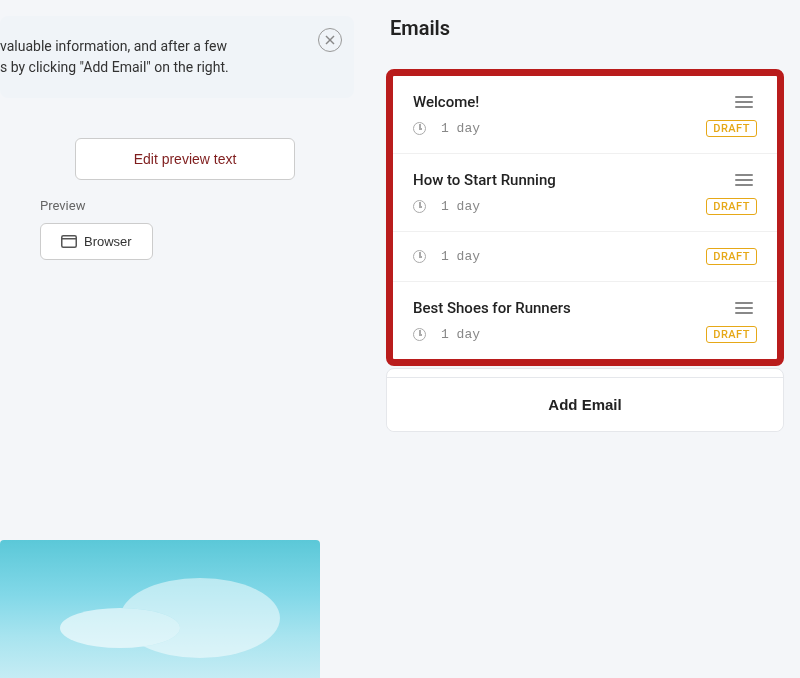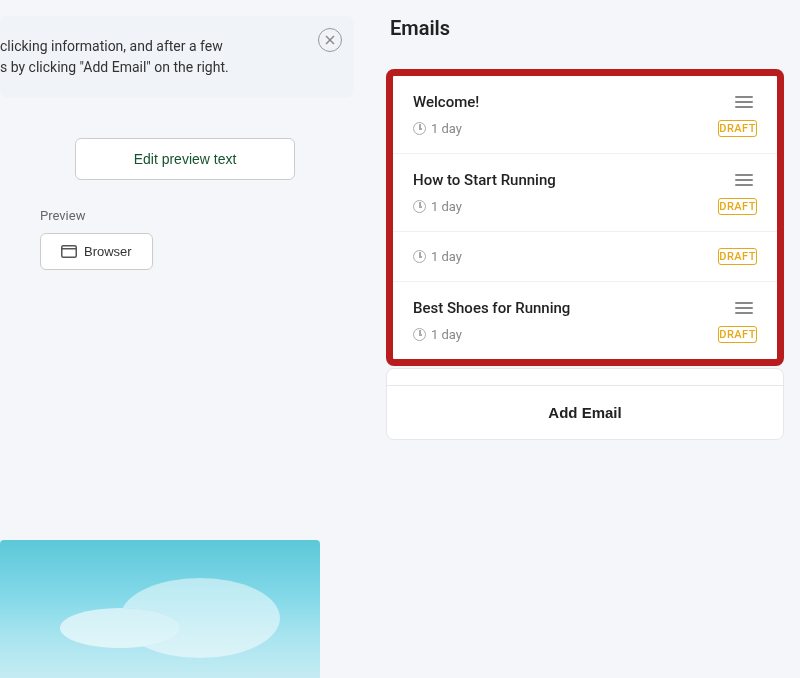--- a/index.html
+++ b/index.html
@@ -62,30 +62,30 @@
       align-items: center;
       padding: 0 16px;
     }
 
     .edit-preview-btn {
       border: 1.5px solid #ccc;
       border-radius: 6px;
       background: white;
       padding: 12px 32px;
       font-size: 14px;
-      color: #14532d;
+      color: #7f1d1d;
       cursor: pointer;
       width: 220px;
       text-align: center;
     }
 
     .preview-label {
       font-size: 13px;
       color: #666;
-      margin-top: 28px;
+      margin-top: 18px;
       margin-bottom: 10px;
       align-self: flex-start;
       margin-left: 24px;
     }
 
     .preview-buttons {
       display: flex;
       gap: 28px;
       align-self: flex-start;
       margin-left: 24px;
@@ -196,23 +196,24 @@
 
     .email-meta {
       display: flex;
       align-items: center;
       justify-content: space-between;
     }
 
     .email-time {
       display: flex;
       align-items: center;
-      gap: 5px;
+      gap: 15px;
       font-size: 13px;
       color: #888;
+      font-family: Liberation Mono, monospace;
     }
 
     .clock-icon {
       width: 13px;
       height: 13px;
       border: 1.5px solid #aaa;
       border-radius: 50%;
       position: relative;
       display: inline-block;
       flex-shrink: 0;
@@ -234,38 +235,38 @@
       width: 3px;
       height: 1.5px;
       background: #aaa;
     }
 
     .draft-badge {
       font-size: 11px;
       color: #e6a817;
       border: 1.5px solid #e6a817;
       border-radius: 3px;
-      padding: 1px 0;
+      padding: 1px 6px;
       font-weight: 500;
       letter-spacing: 0.5px;
     }
 
     .add-email-btn {
       width: 100%;
       padding: 18px;
       background: white;
       border: none;
       border-top: 1px solid #e5e7eb;
       font-size: 15px;
       font-weight: 600;
       color: #222;
       cursor: pointer;
       text-align: center;
       border-radius: 0 0 8px 8px;
-      margin-top: 16px;
+      margin-top: 8px;
     }
 
     .add-email-container {
       background: white;
       border-radius: 8px;
       border: 1px solid #e5e7eb;
       margin-top: 2px;
     }
   </style>
 </head>
@@ -274,21 +275,21 @@
 <div class="left-panel">
 
   <div class="info-card">
     <button class="close-btn">
       <svg width="10" height="10" viewBox="0 0 10 10">
         <line x1="1" y1="1" x2="9" y2="9" stroke="#888" stroke-width="1.5"></line>
         <line x1="9" y1="1" x2="1" y2="9" stroke="#888" stroke-width="1.5"></line>
       </svg>
     </button>
     <p class="info-text">
-      <span>clicking information, and after a few</span><br>
+      <span>valuable information, and after a few</span><br>
       <span>s by clicking "Add Email" on the right.</span>
     </p>
   </div>
 
   <div class="edit-preview-section">
     <button class="edit-preview-btn">Edit preview text</button>
 
     <div class="preview-label">Preview</div>
 
     <div class="preview-buttons">
@@ -353,21 +354,21 @@
       <div class="email-meta">
         <div class="email-time">
           <span class="clock-icon"></span>
           <span>1 day</span>
         </div>
         <span class="draft-badge">DRAFT</span>
       </div>
     </div>
         <div class="email-item">
       <div class="email-row">
-        <span class="email-title">Best Shoes for Running</span>
+        <span class="email-title">Best Shoes for Runners</span>
         <span class="menu-icon">
           <span></span>
               <span></span>
               <span></span>
         </span>
       </div>
       <div class="email-meta">
         <div class="email-time">
           <span class="clock-icon"></span>
           <span>1 day</span>

